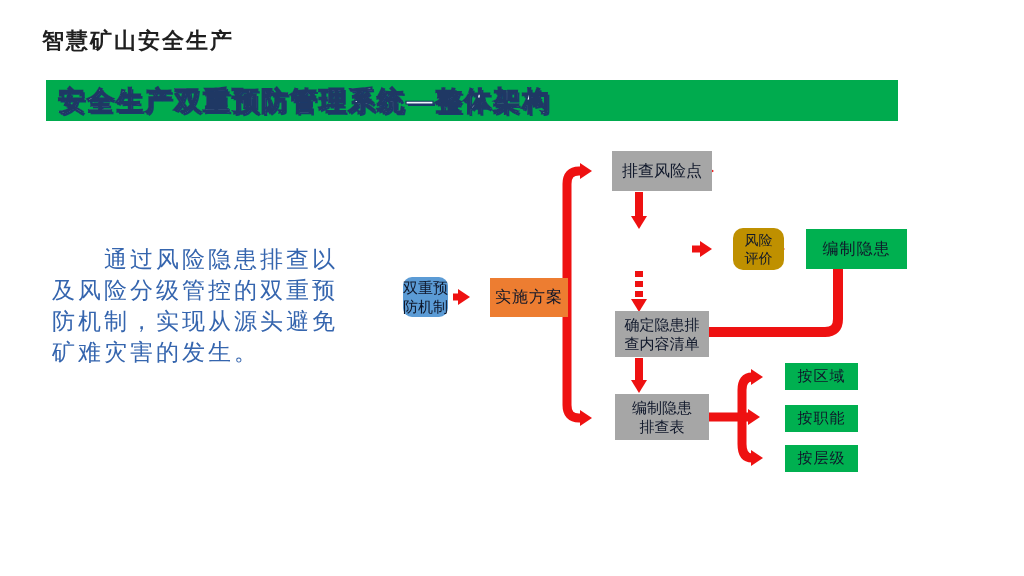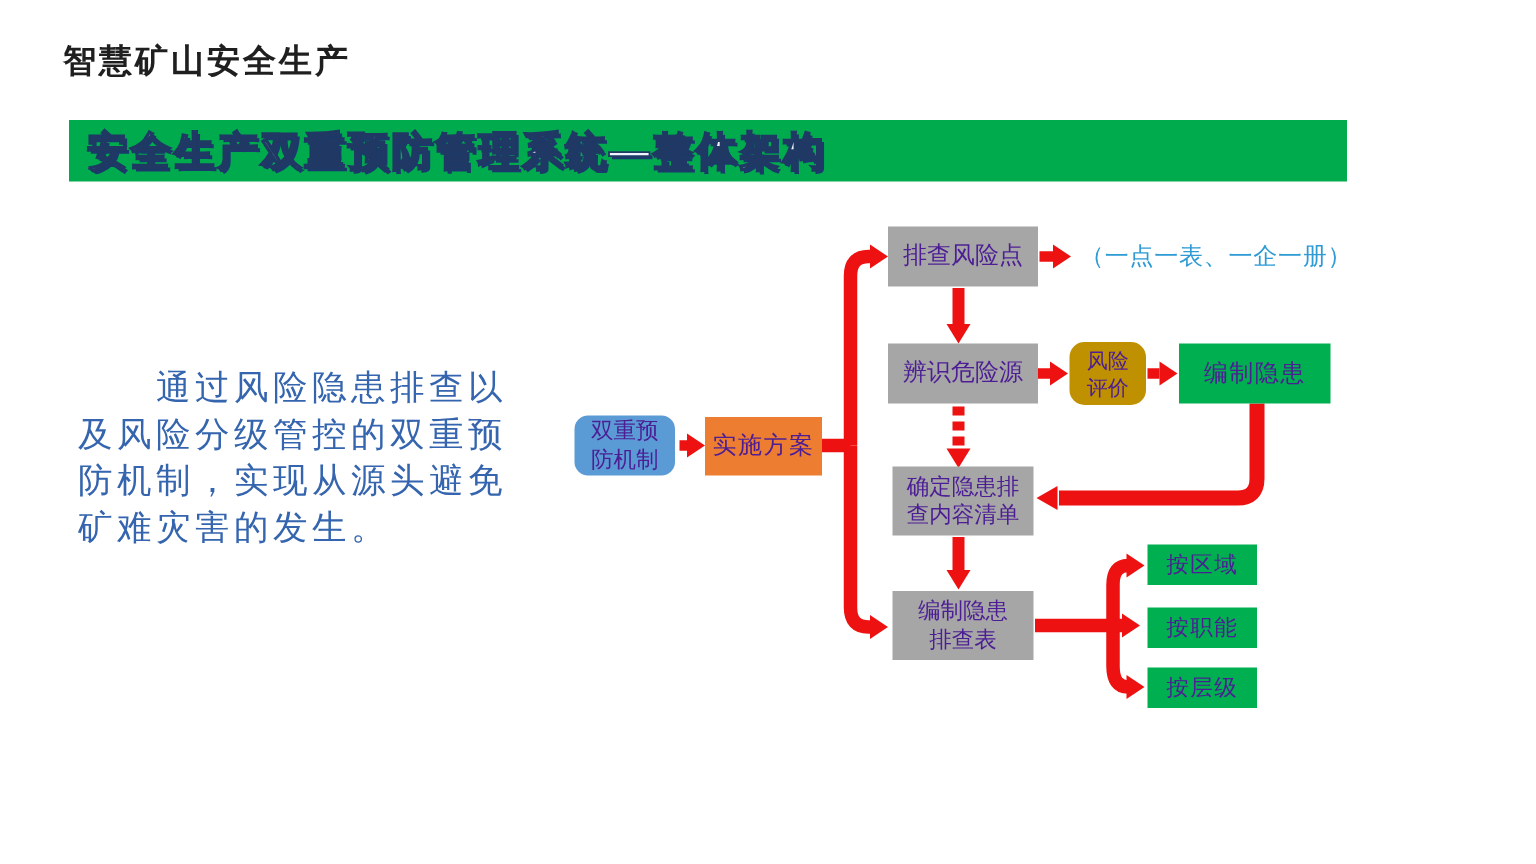--- a/index.html
+++ b/index.html
@@ -23,21 +23,21 @@
     white-space:nowrap;
   }
   .intro{
     position:absolute;left:52px;top:244px;width:320px;margin:0;
     font-family:"DejaVu Serif",serif;
     font-size:23px;line-height:31px;letter-spacing:3px;
     color:#3565AE;white-space:pre-line;
   }
   .node{
     position:absolute;display:flex;align-items:center;justify-content:center;
-    text-align:center;color:#4c1d95;white-space:pre-line;box-sizing:border-box;
+    text-align:center;color:#0f172a;white-space:pre-line;box-sizing:border-box;margin-left:20px;
   }
   .gray{background:#A6A6A6;font-size:16px;line-height:20px;}
   .gray.two{font-size:15px;line-height:19px;text-align:center;}
   .blue{background:#5B9BD5;border-radius:9px;font-size:15px;line-height:19px;}
   .orange{background:#ED7D31;font-size:16px;letter-spacing:1px;}
   .gold{background:#BF9000;font-size:14px;line-height:18px;border-radius:10px;}
   .green{background:#00B050;font-size:16px;letter-spacing:1px;}
   .green-sm{background:#00B050;font-size:15px;letter-spacing:1px;}
   .caption{
     position:absolute;left:720px;top:161px;
@@ -115,30 +115,28 @@
     <g>
       <line class="ar s9" x1="690" y1="417" x2="742" y2="417"></line>
       <path class="ar s9" d="M752,377 Q742,377 742,390 L742,444 Q742,458 752,458"></path>
       <line class="ar s9" x1="742" y1="417" x2="748" y2="417"></line>
       <polygon class="ah" points="751,369 763,377 751,385"></polygon>
       <polygon class="ah" points="748,409 760,417 748,425"></polygon>
       <polygon class="ah" points="751,450 763,458 751,466"></polygon>
     </g>
   </svg>
 
-  <div class="node blue" style="left:383px;top:277px;width:67px;height:40px;">双重预
+  <div class="node blue" style="left:383px;top:277px;width:45px;height:40px;">双重预
 防机制</div>
 
   <div class="node orange" style="left:470px;top:278px;width:78px;height:39px;">实施方案</div>
 
   <div class="node gray" style="left:592px;top:151px;width:100px;height:40px;">排查风险点</div>
 
-  <span class="caption">（一点一表、一企一册）</span>
 
-  <div class="node gray" style="left:592px;top:229px;width:100px;height:40px;">辨识危险源</div>
 
   <div class="node gold" style="left:713px;top:228px;width:51px;height:42px;">风险
 评价</div>
 
   <div class="node green" style="left:786px;top:229px;width:101px;height:40px;">编制隐患</div>
 
   <div class="node gray two" style="left:595px;top:311px;width:94px;height:46px;">确定隐患排
 查内容清单</div>
 
   <div class="node gray two" style="left:595px;top:394px;width:94px;height:46px;">编制隐患

